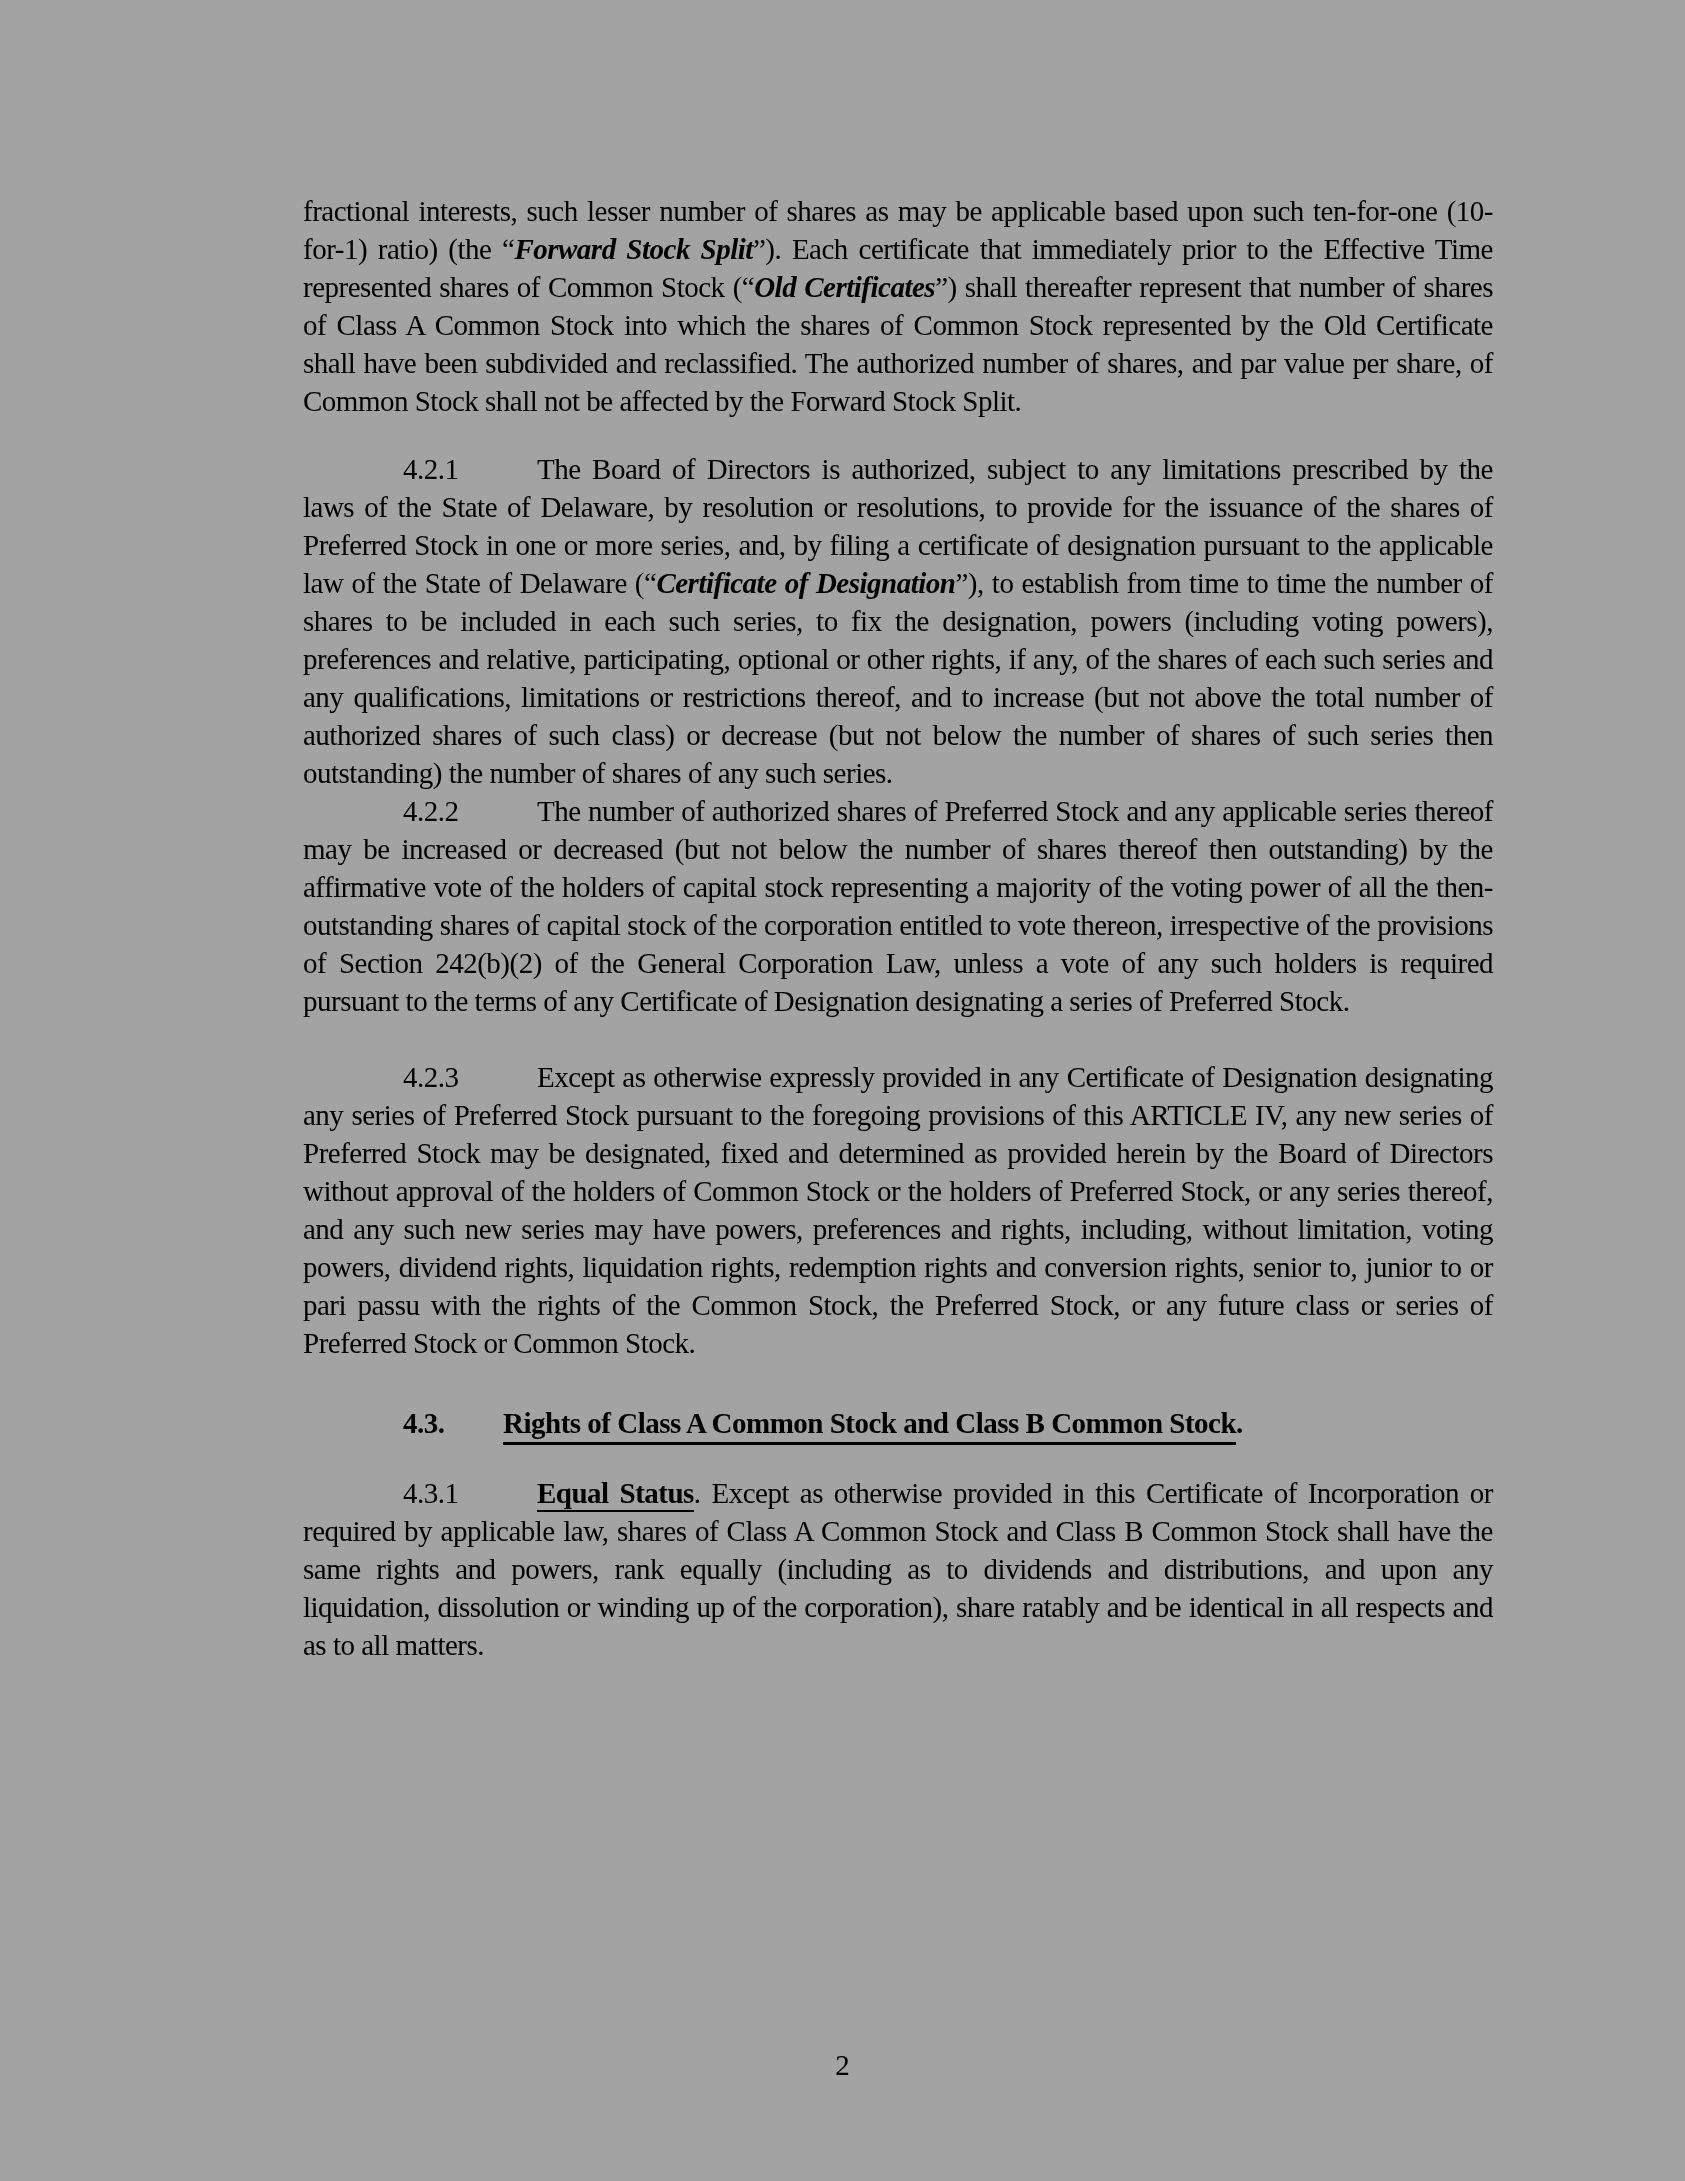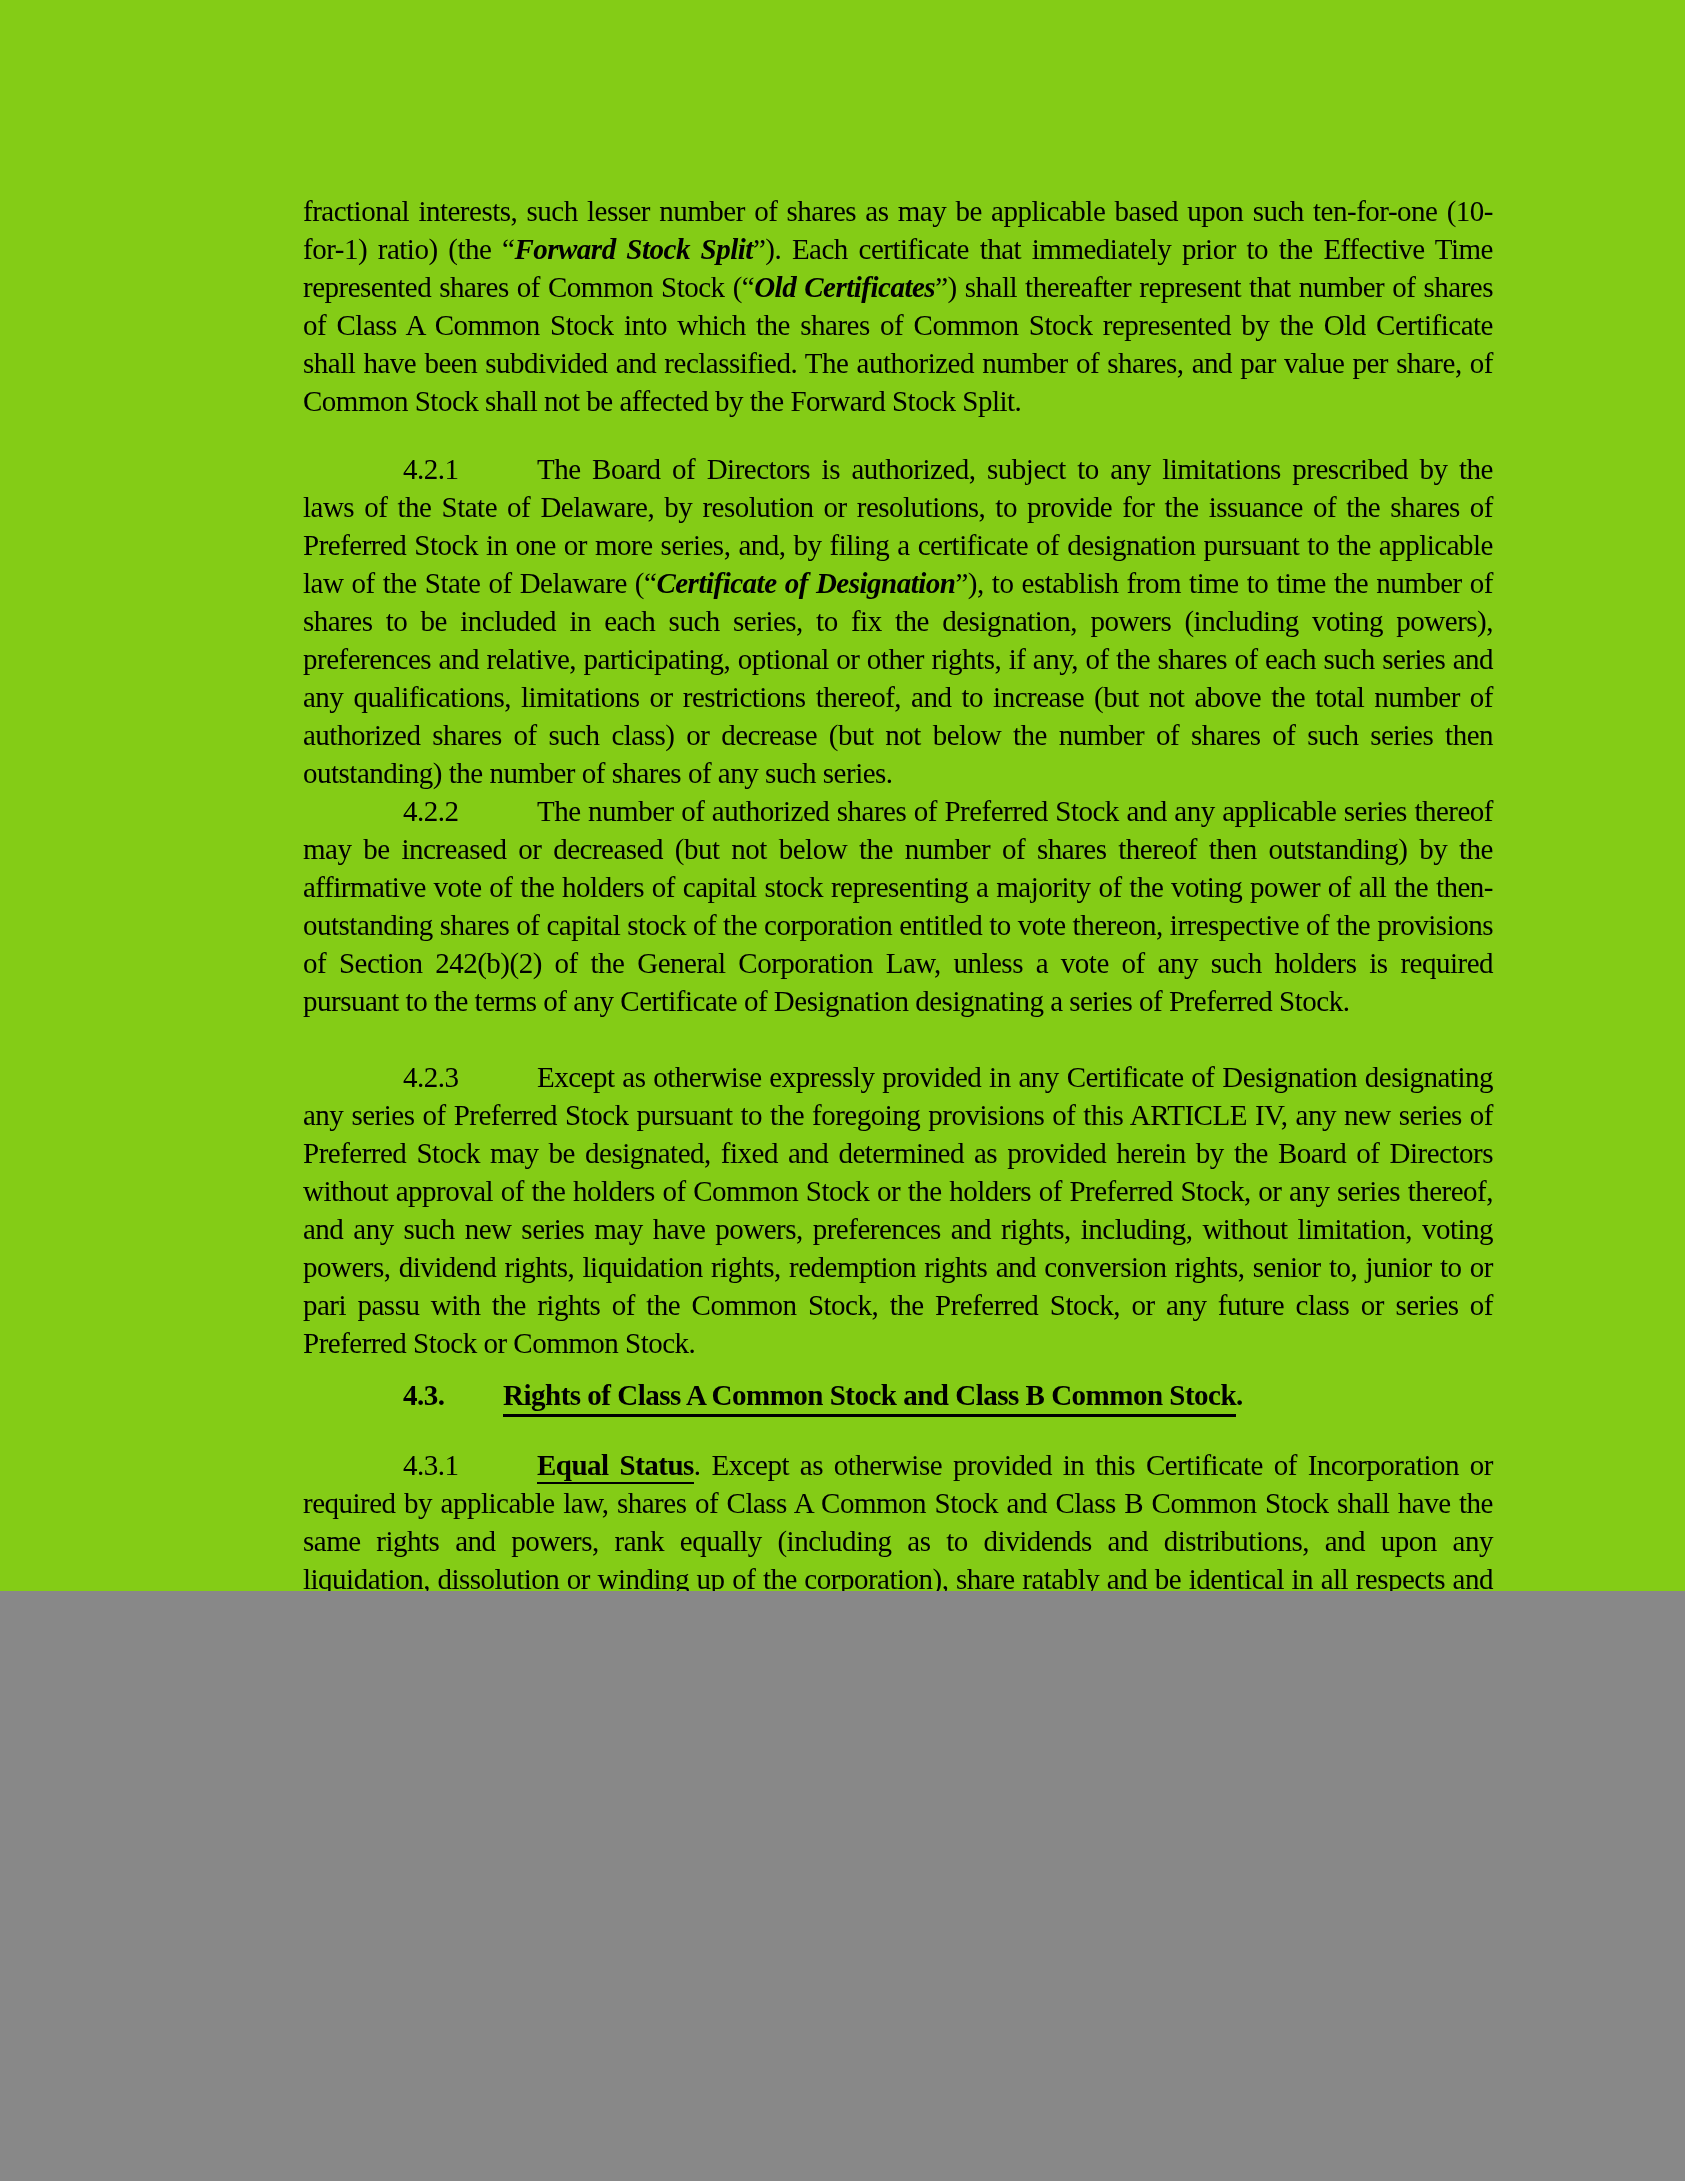--- a/index.html
+++ b/index.html
@@ -1,20 +1,20 @@
 <!DOCTYPE html>
 <html style="font-size:14.5px"><head>
 <meta charset="utf-8">
 <style>
   html, body { margin: 0; padding: 0; background: #888; }
   .page {
     position: relative;
     width: 1685px;
-    height: 1591px;
-    background: #84cc16;
+    height: 2181px;
+    background: #a3a3a3;
     font-family: "Liberation Serif", "DejaVu Serif", serif;
     color: #000000;
     overflow: hidden;
   }
   .text-block {
     position: absolute;
     left: 303px;
     top: 192px;
     width: 1190px;
     font-size: 29px;
@@ -47,21 +47,21 @@
   .term-underline {
     border-bottom: 2.7px solid #000;
     padding-bottom: 0.9px;
     font-weight: bold;
   }
   .bi { font-weight: bold; font-style: italic; }
   .mt-h42  { margin-top: 47px; }
   .mt-p421 { margin-top: 30px; }
   .mt-p422 { }
   .mt-p423 { margin-top: 38px; }
-  .mt-h43  { margin-top: 14px; }
+  .mt-h43  { margin-top: 42px; }
   .mt-p431 { margin-top: 32px; }
   .footer {
     position: absolute;
     top: 2046px;
     left: 0;
     width: 1685px;
     text-align: center;
     font-size: 29px;
     line-height: 38px;
   }

